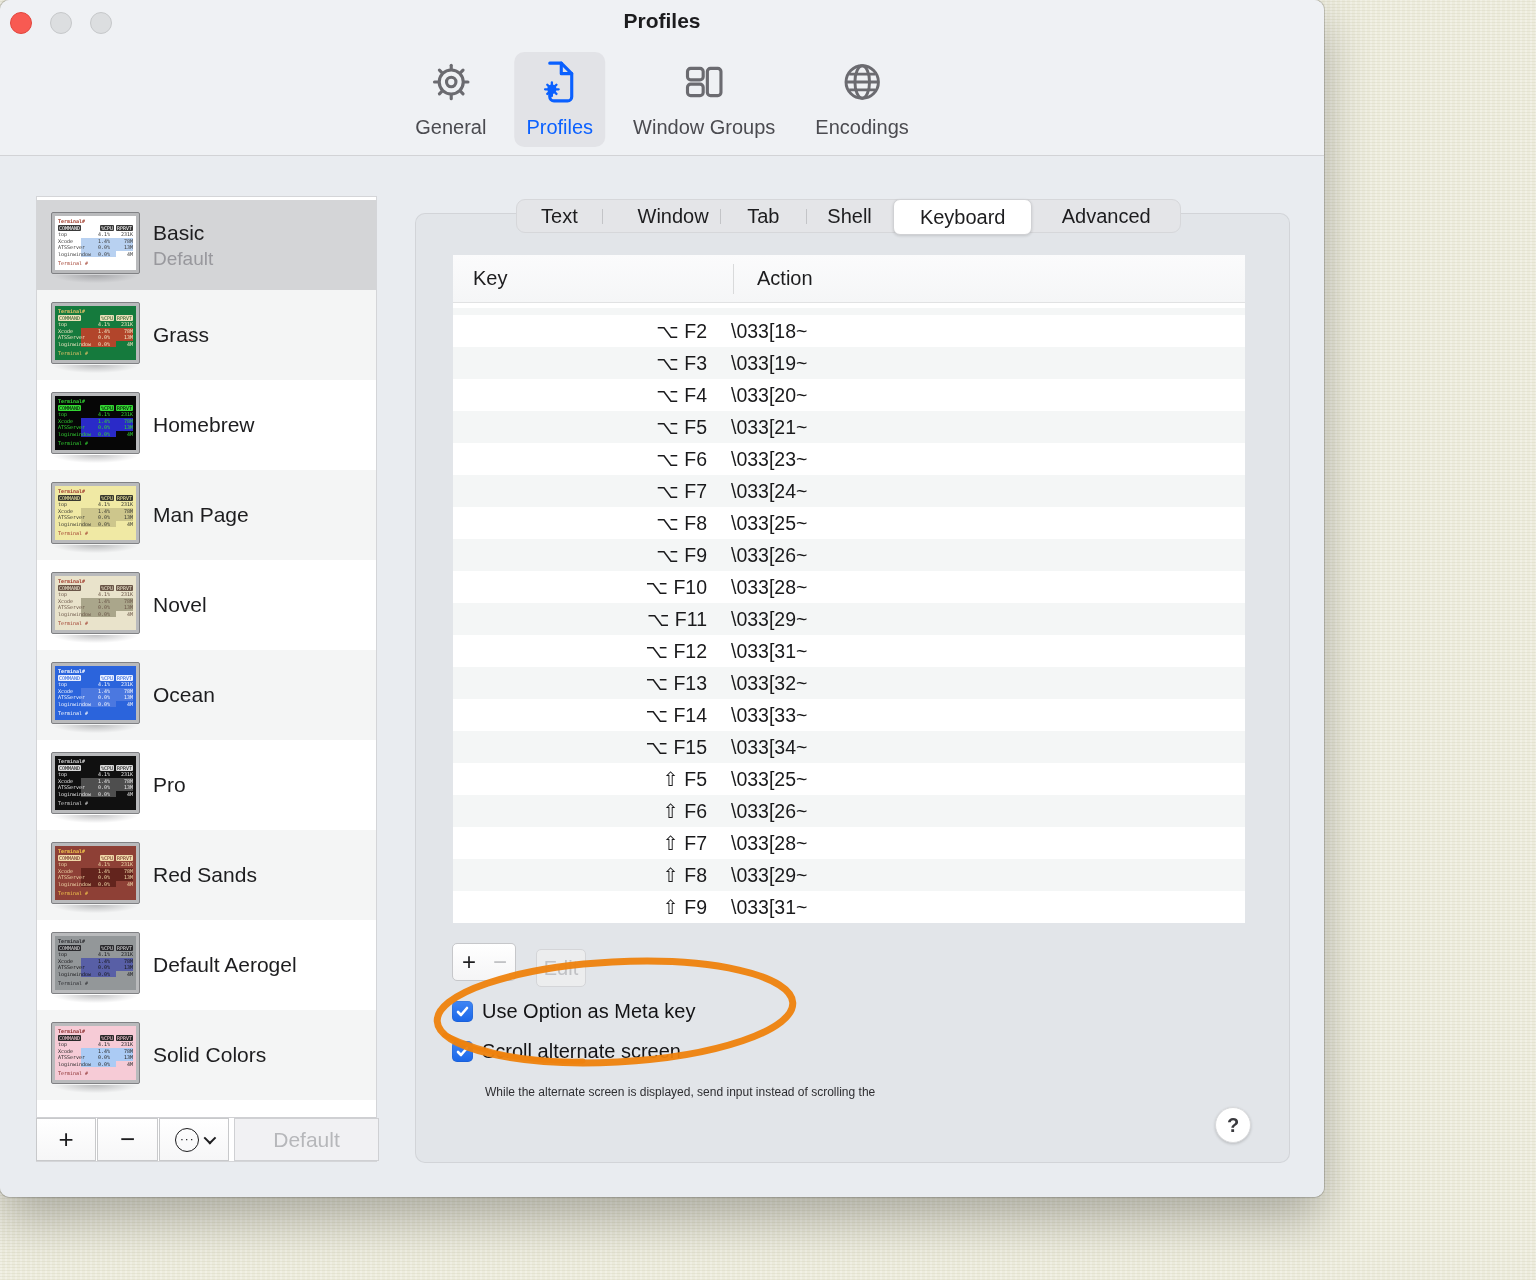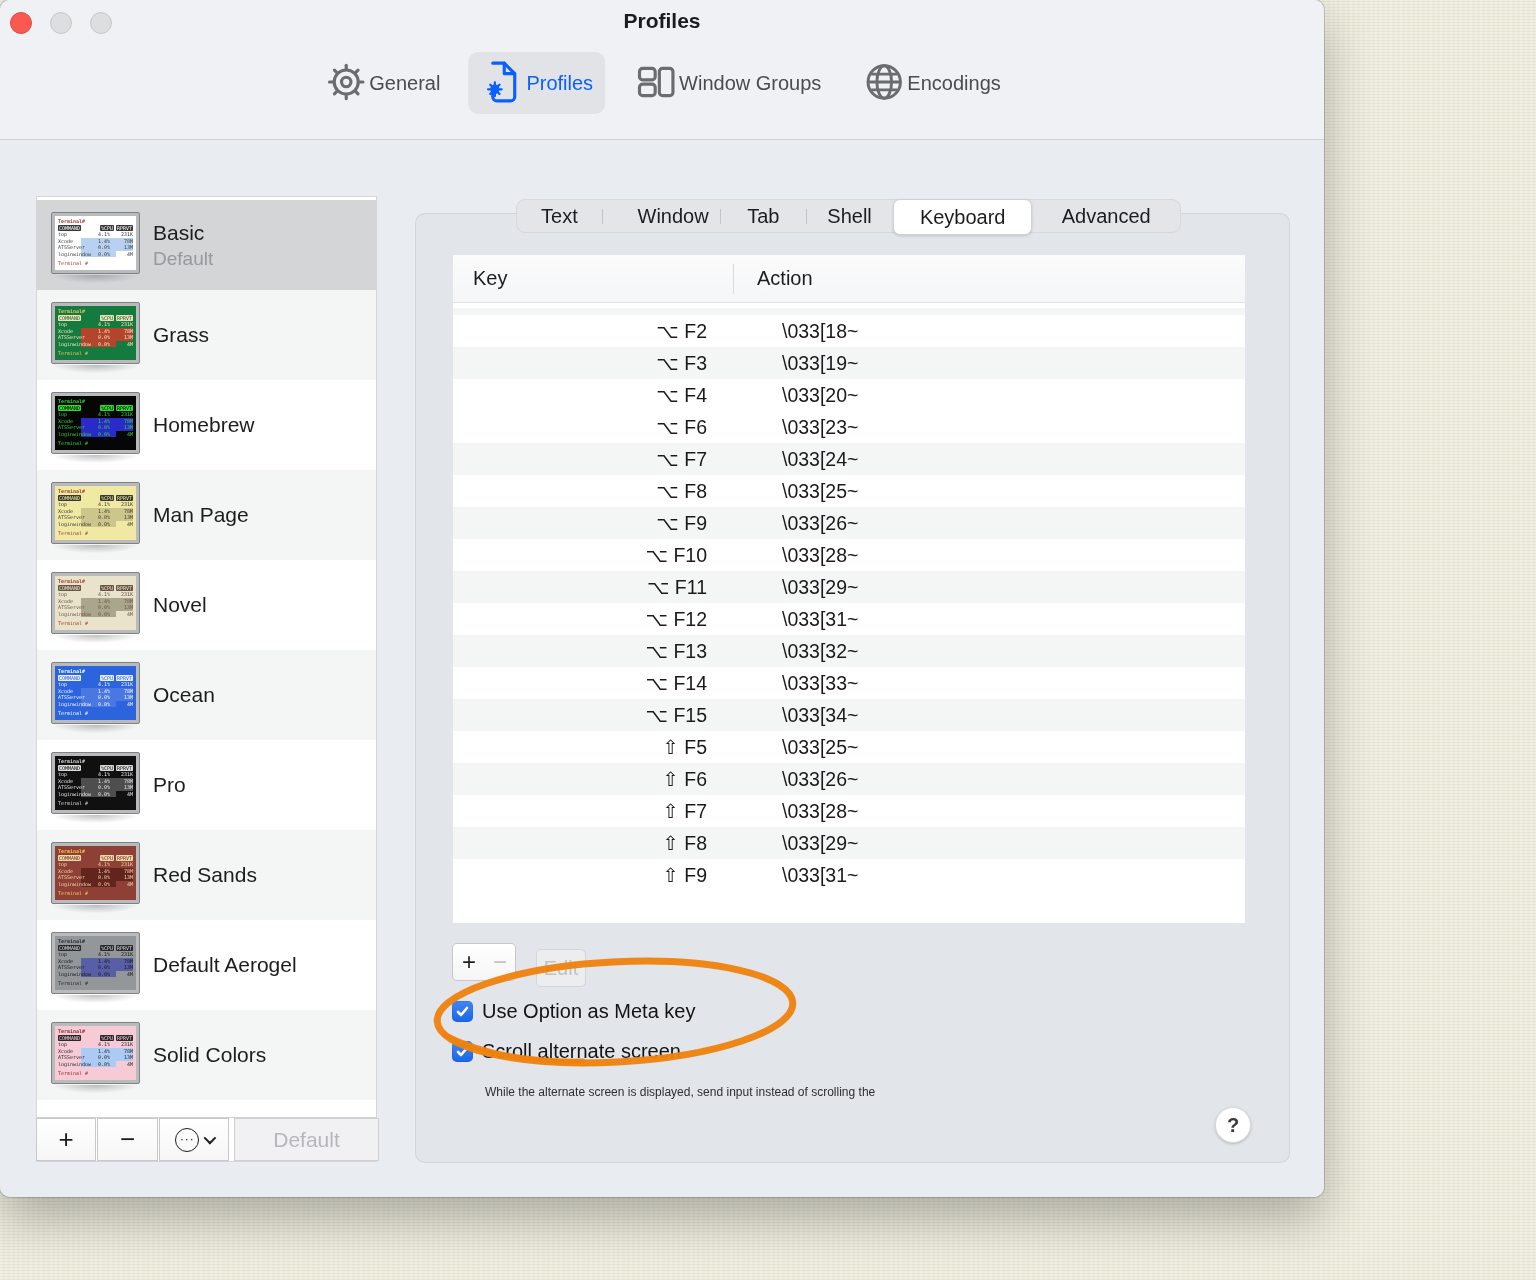--- a/index.html
+++ b/index.html
@@ -16,38 +16,38 @@
       repeating-linear-gradient(0deg, rgba(186,184,152,.18) 0 1px, transparent 1px 3px),
       repeating-linear-gradient(90deg, rgba(255,255,255,.25) 0 2px, transparent 2px 5px);
   }
   .window{
     position:absolute; left:0; top:0; width:1324px; height:1197px;
     background:#e9ecf0; border-radius:10px; overflow:hidden;
     box-shadow:0 0 0 1px rgba(0,0,0,.16), 0 22px 50px rgba(0,0,0,.28);
   }
   
   .titlebar{
-    position:absolute; left:0; top:0; right:0; height:140px;
+    position:absolute; left:0; top:0; right:0; height:156px;
     background:#eff1f4; border-bottom:1px solid #d2d3d6;
   }
   .light{ position:absolute; top:12px; width:22px; height:22px; border-radius:50%; }
   .light.red   { left:10px;  background:#f85a52; border:1px solid #e2463d; }
   .light.gray1 { left:50px;  background:#dcdee0; border:1px solid #c6c8ca; }
   .light.gray2 { left:90px;  background:#dcdee0; border:1px solid #c6c8ca; }
   .win-title{
     position:absolute; top:9px; left:0; width:100%;
     text-align:center; font-size:21px; font-weight:700; color:#1c1c1e;
   }
   .toolbar-items{
     position:absolute; top:52px; left:50%; transform:translateX(-50%);
     display:flex; align-items:flex-start; gap:16px;
   }
   .tb-item{
-    display:flex; flex-direction:row; align-items:center;
-    padding:6px 12px 8px; border-radius:10px; min-width:86px;
+    display:flex; flex-direction:column; align-items:center;
+    padding:6px 12px 8px; border-radius:10px; min-width:86px;gap:8px;
   }
   .tb-item.selected{ background:#e2e3e7; }
   .tb-icon{ height:48px; display:flex; align-items:center; justify-content:center; }
   .tb-label{ margin-top:2px; font-size:20px; color:#4b4b50; white-space:nowrap; }
   .tb-item.selected .tb-label{ color:#0a60ff; }
   
   .content{ position:absolute; left:0; top:157px; right:0; bottom:0; background:#e9ecf0; }
   
   .sidebar{
     position:absolute; left:36px; top:39px; width:341px; height:966px;
@@ -136,21 +136,21 @@
     border-bottom:1px solid #e1e2e3; display:flex; align-items:center;
   }
   .kh-key{ padding-left:20px; font-size:20px; color:#1d1d1f; }
   .kh-action{ position:absolute; left:304px; font-size:20px; color:#1d1d1f; }
   .kh-sep{ position:absolute; left:280px; top:9px; width:1px; height:30px; background:#d9dadb; }
   .sliver-a{ height:5px; background:#fff; }
   .sliver-b{ height:7px; background:#f4f6f6; }
   .trow{ height:32px; display:flex; align-items:center; background:#fff; font-size:19.5px; color:#1a1a1c; }
   .trow.alt{ background:#f4f6f6; }
   .t-key{ width:254px; text-align:right; white-space:pre; }
-  .t-action{ margin-left:75px;text-align:center; }
+  .t-action{ margin-left:24px;text-align:center; }
   
   .pb{
     position:absolute; height:38px; border:1px solid #c6c7ca;
     background:linear-gradient(#ffffff,#f5f5f6); border-radius:5px;
     display:flex; align-items:center; justify-content:center; z-index:2;
   }
   .pb-add{ left:452px; top:786px; width:34px; font-size:24px; color:#1d1d1f; border-radius:5px 0 0 5px; }
   .pb-remove{ left:485px; top:786px; width:31px; font-size:24px; color:#bfc0c3; border-radius:0 5px 5px 0; border-left:none; }
   .pb-edit{ left:536px; top:792px; width:50px; font-size:20px; color:#c0c1c4; background:#ecedee; border-color:#d4d5d8; }
   
@@ -692,20 +692,24 @@
               <div class="t-action">\033[18~</div>
             </div>
             <div class="trow alt">
               <div class="t-key">⌥ F3</div>
               <div class="t-action">\033[19~</div>
             </div>
             <div class="trow">
               <div class="t-key">⌥ F4</div>
               <div class="t-action">\033[20~</div>
             </div>
+            <div class="trow alt">
+              <div class="t-key">⌥ F5</div>
+              <div class="t-action">\033[21~</div>
+            </div>
             <div class="trow">
               <div class="t-key">⌥ F6</div>
               <div class="t-action">\033[23~</div>
             </div>
             <div class="trow alt">
               <div class="t-key">⌥ F7</div>
               <div class="t-action">\033[24~</div>
             </div>
             <div class="trow">
               <div class="t-key">⌥ F8</div>

